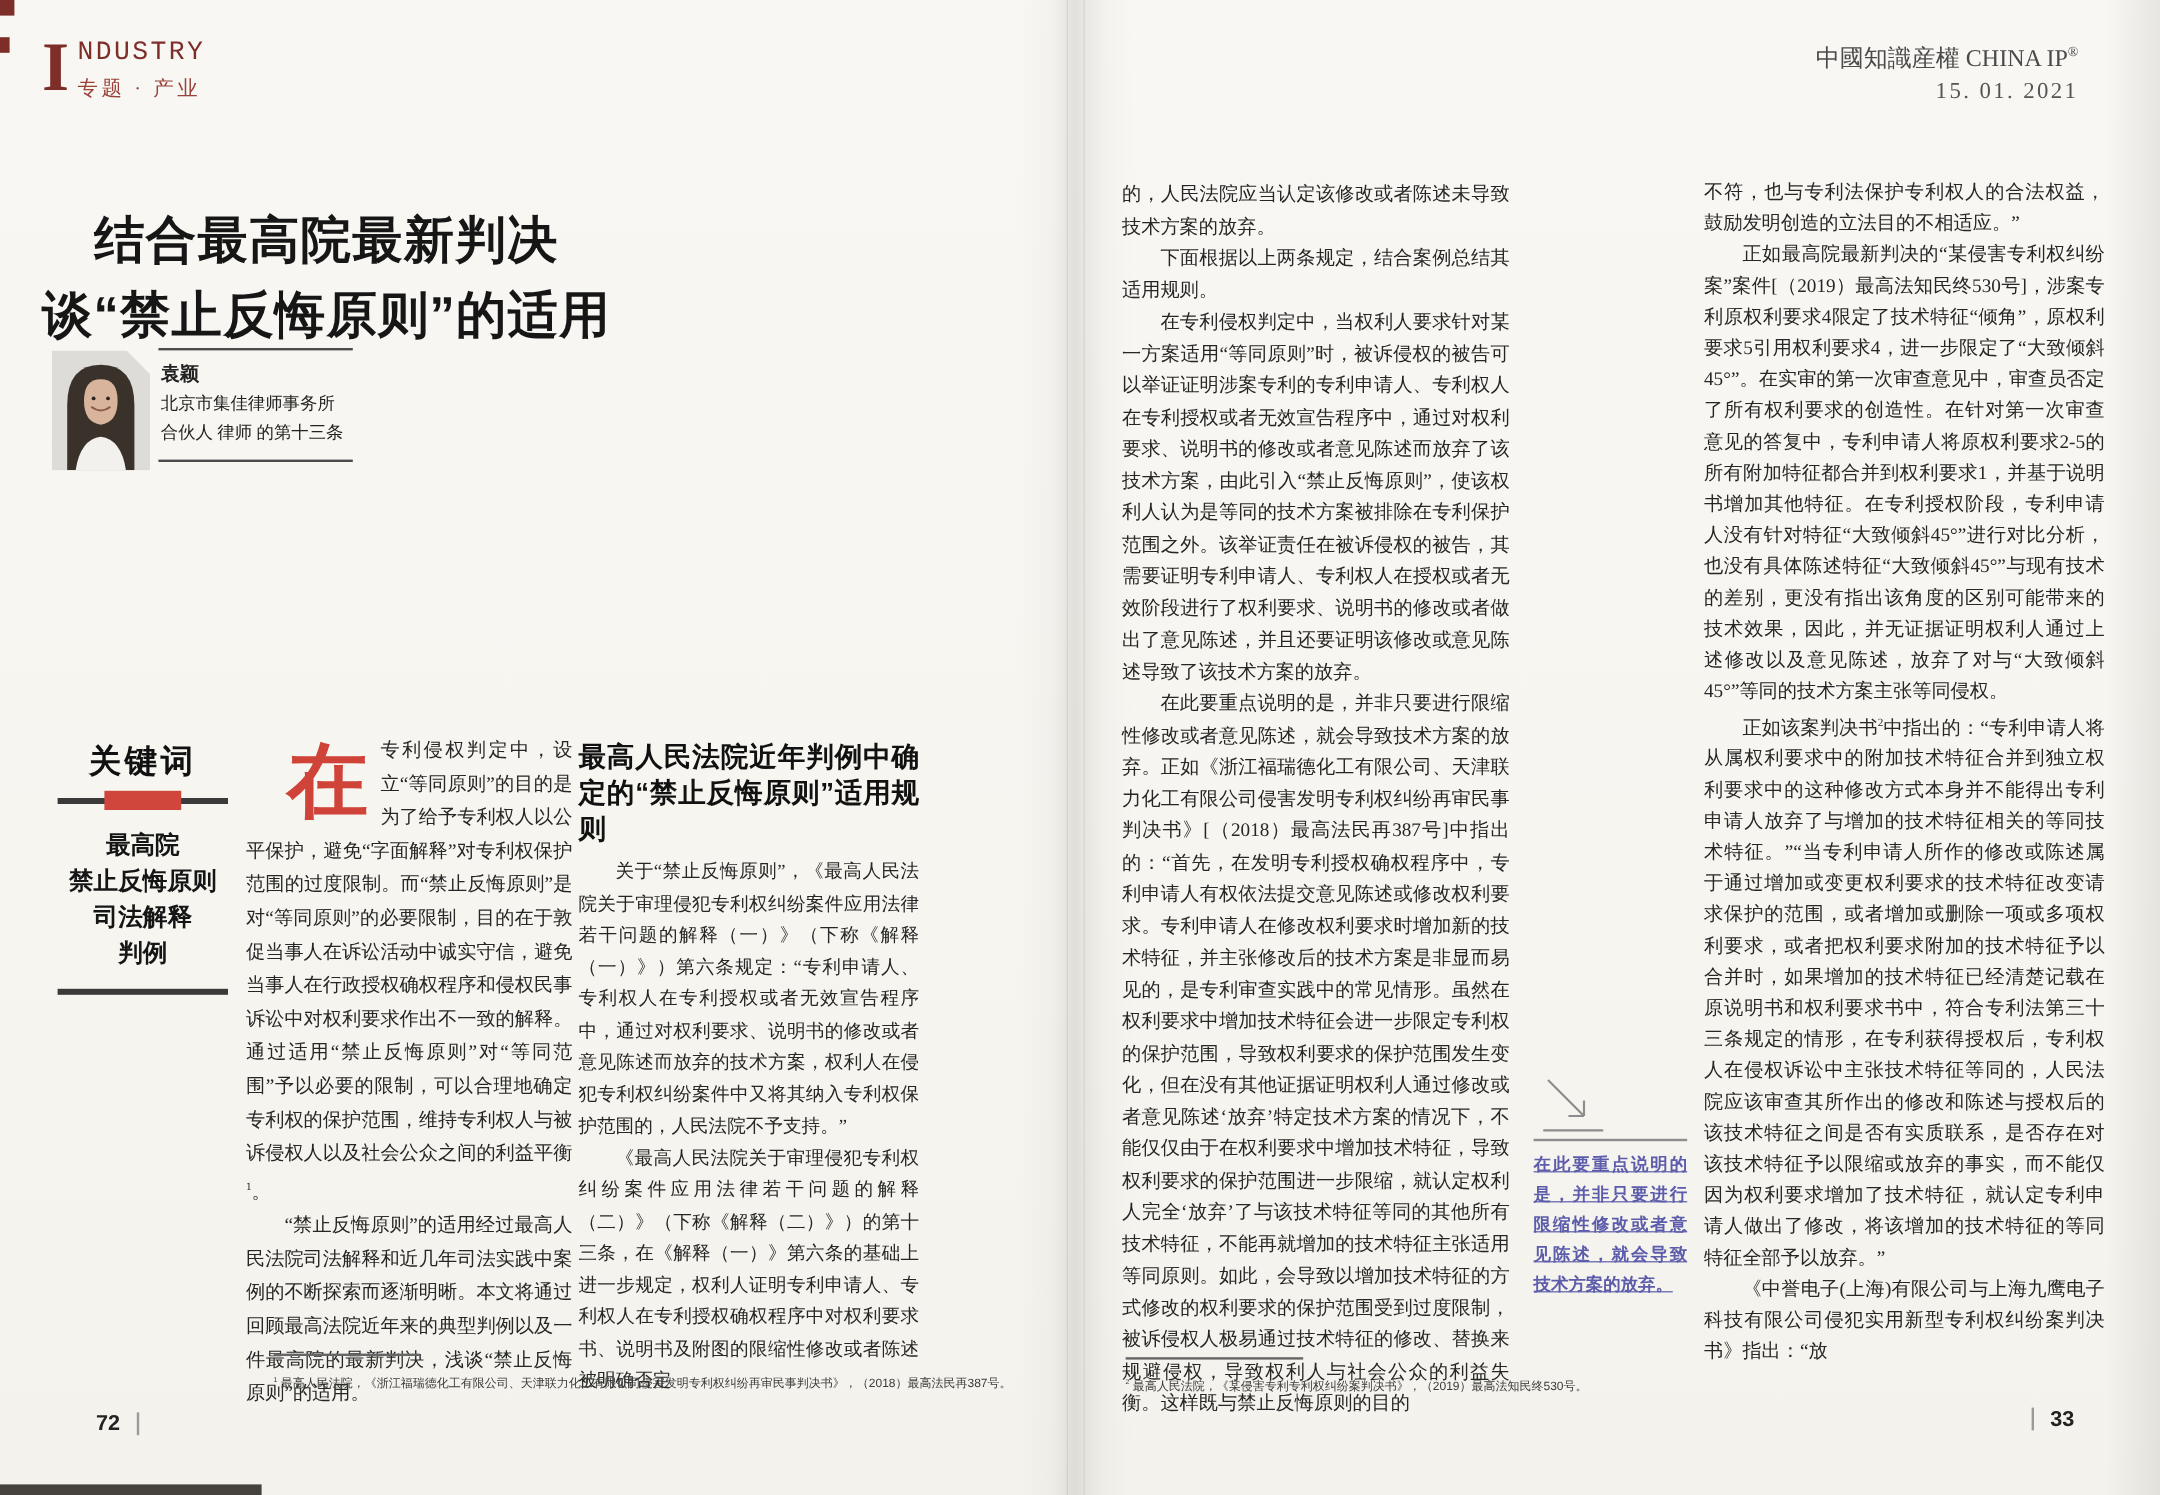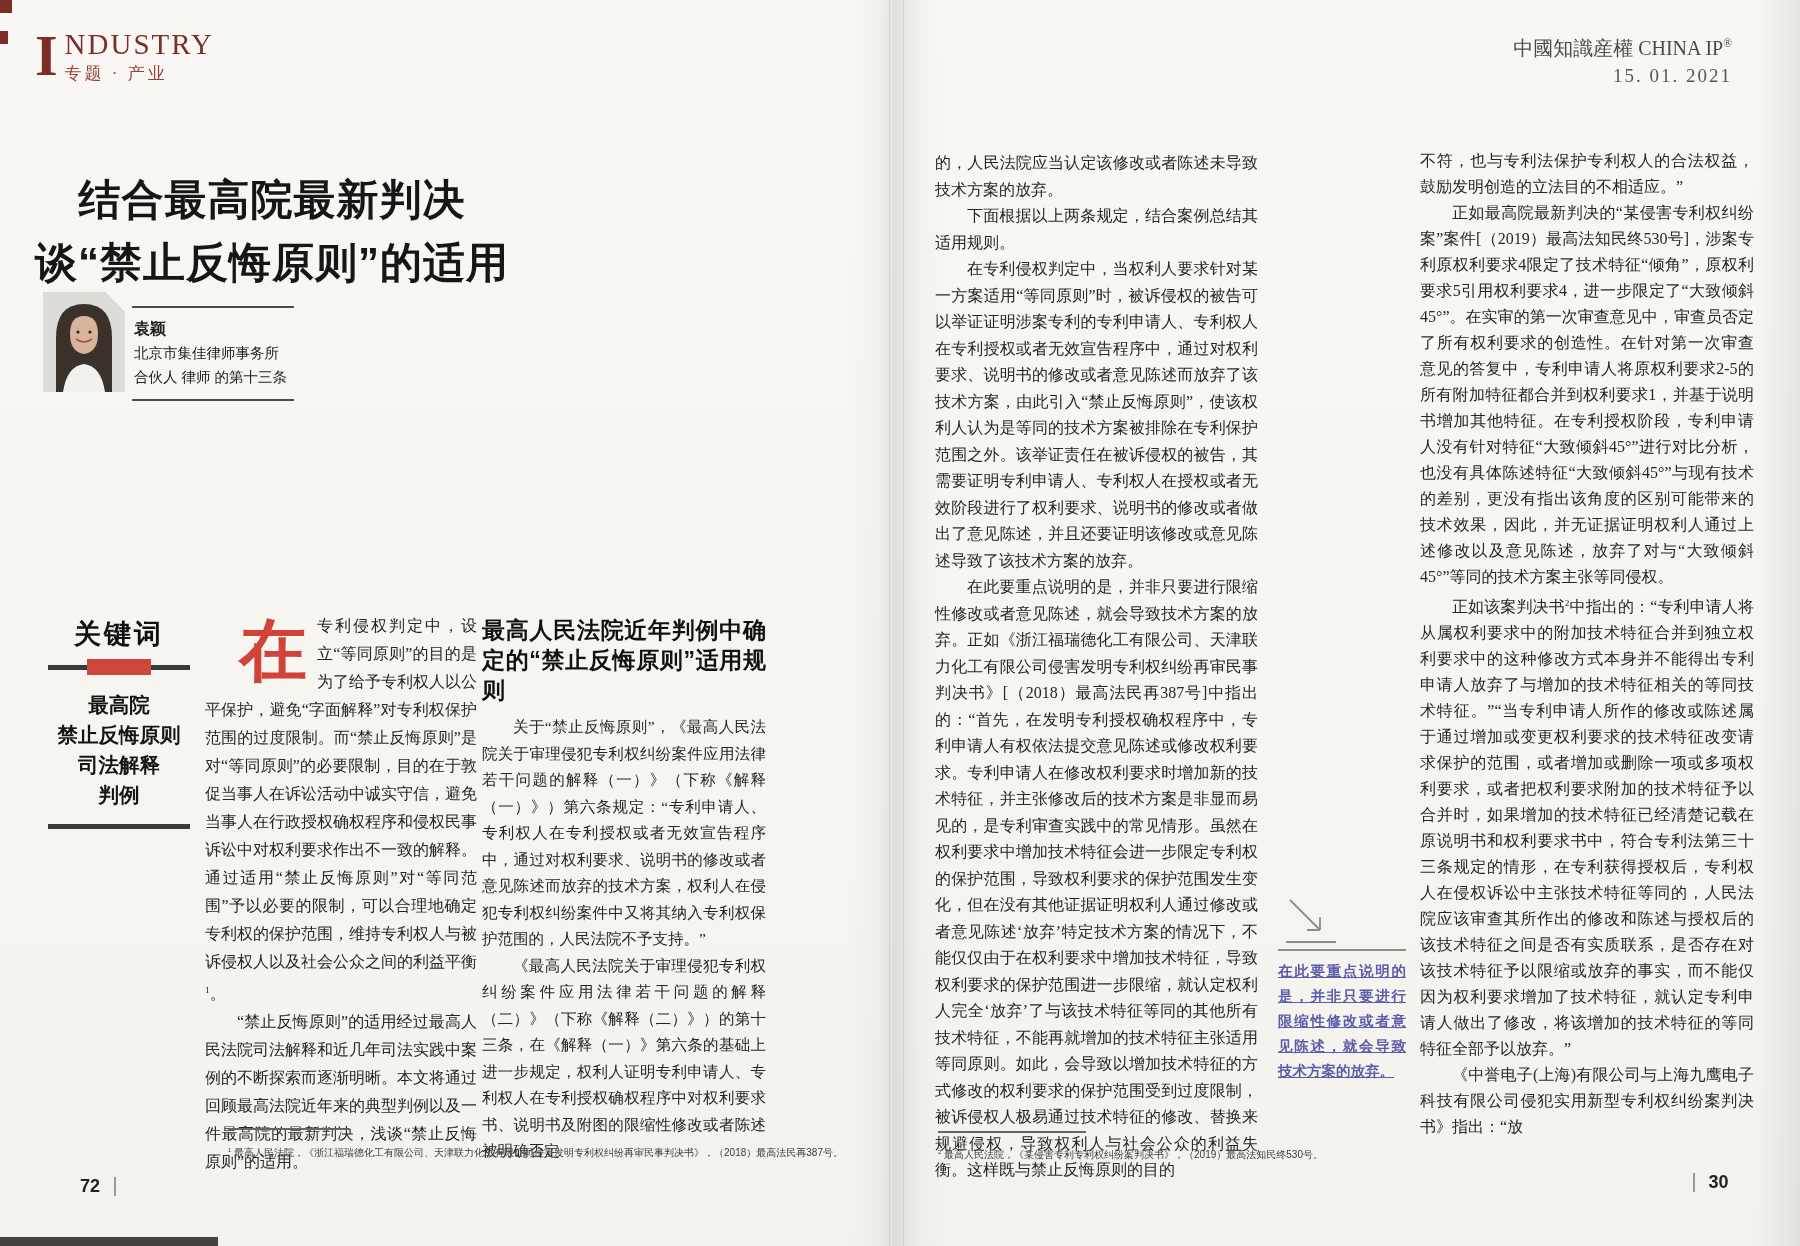--- a/index.html
+++ b/index.html
@@ -13,30 +13,30 @@
   .gutter{position:absolute;left:850px;top:0;width:95px;height:100%;pointer-events:none;
     background:linear-gradient(90deg,rgba(0,0,0,0) 0%,rgba(90,85,75,0.04) 30%,rgba(90,85,75,0.14) 48%,rgba(90,85,75,0.10) 55%,rgba(0,0,0,0.02) 75%,rgba(0,0,0,0) 100%);}
   .gutter-line{position:absolute;top:0;height:100%;width:1px;background:rgba(60,55,50,0.10);}
   .right-edge{position:absolute;right:0;top:0;width:45px;height:100%;pointer-events:none;
     background:linear-gradient(270deg,rgba(80,75,65,0.10),rgba(0,0,0,0));}
   .corner-mark{position:absolute;background:var(--accent-red,#b03a31);}
   .edge-bar{position:absolute;left:0;bottom:0;width:218px;height:9px;background:#46433e;}
   
   .industry{position:absolute;left:35px;top:28px;display:flex;align-items:flex-start;color:var(--accent-red,#7d2e29);}
   .industry .big-i{font-family:"Liberation Serif",serif;font-size:58px;line-height:56px;font-weight:bold;margin-right:7px;}
-  .industry .sect-en{font-family:Liberation Serif, serif;font-size:29px;letter-spacing:2px;line-height:24px;margin-top:4px;}
+  .industry .sect-en{font-family:Liberation Mono, monospace;font-size:22px;letter-spacing:2px;line-height:24px;margin-top:4px;}
   .industry .sect-cn{font-size:17px;letter-spacing:3px;margin-top:6px;color:#99423a;}
   
   .article-title{position:absolute;left:35px;top:140px;font-family:"Liberation Sans","DejaVu Sans",sans-serif;
     font-weight:bold;font-size:42px;line-height:63px;color:#161616;letter-spacing:1px;text-align:center;}
   .author{position:absolute;left:43px;top:290px;}
   .photo{position:absolute;left:0;top:2px;width:82px;height:100px;
     clip-path:polygon(0 0,76% 0,100% 20%,100% 100%,0 100%);
     background:linear-gradient(160deg,#e3e2df 0%,#cfcecb 100%);overflow:hidden;}
-  .author-info{position:absolute;left:89px;top:16px;width:162px;font-family:Liberation Sans, sans-serif;}
+  .author-info{position:absolute;left:89px;top:0;width:162px;font-family:Liberation Serif, serif;}
   .author-rule{height:2px;background:#4c4c4c;}
   .author-lines{padding:9px 0 10px 2px;font-size:14.5px;line-height:24px;color:#222;}
   .author-name{font-weight:bold;font-size:16px;}
   
   .keywords{position:absolute;left:48px;top:616px;width:142px;text-align:center;}
   .kw-title{font-weight:bold;font-size:27px;letter-spacing:3px;color:#111;}
   .kw-rule{position:relative;height:5px;background:#3a3a3a;margin-top:13px;}
   .kw-red{position:absolute;left:50%;top:-6px;transform:translateX(-50%);width:64px;height:16px;background:var(--keyword-red,#d0453c);}
   .kw-items{margin-top:20px;font-weight:bold;font-size:20.5px;line-height:30px;color:#151515;}
   .kw-rule-b{height:5px;background:#3a3a3a;margin-top:14px;}
@@ -175,16 +175,16 @@
     <p class="ind">正如最高院最新判决的“某侵害专利权纠纷案”案件[（2019）最高法知民终530号]，涉案专利原权利要求4限定了技术特征“倾角”，原权利要求5引用权利要求4，进一步限定了“大致倾斜45°”。在实审的第一次审查意见中，审查员否定了所有权利要求的创造性。在针对第一次审查意见的答复中，专利申请人将原权利要求2-5的所有附加特征都合并到权利要求1，并基于说明书增加其他特征。在专利授权阶段，专利申请人没有针对特征“大致倾斜45°”进行对比分析，也没有具体陈述特征“大致倾斜45°”与现有技术的差别，更没有指出该角度的区别可能带来的技术效果，因此，并无证据证明权利人通过上述修改以及意见陈述，放弃了对与“大致倾斜45°”等同的技术方案主张等同侵权。</p>
     <p class="ind"><span>正如该案判决书</span><sup>2</sup><span>中指出的：“专利申请人将从属权利要求中的附加技术特征合并到独立权利要求中的这种修改方式本身并不能得出专利申请人放弃了与增加的技术特征相关的等同技术特征。”“当专利申请人所作的修改或陈述属于通过增加或变更权利要求的技术特征改变请求保护的范围，或者增加或删除一项或多项权利要求，或者把权利要求附加的技术特征予以合并时，如果增加的技术特征已经清楚记载在原说明书和权利要求书中，符合专利法第三十三条规定的情形，在专利获得授权后，专利权人在侵权诉讼中主张技术特征等同的，人民法院应该审查其所作出的修改和陈述与授权后的该技术特征之间是否有实质联系，是否存在对该技术特征予以限缩或放弃的事实，而不能仅因为权利要求增加了技术特征，就认定专利申请人做出了修改，将该增加的技术特征的等同特征全部予以放弃。”</span></p>
     <p class="ind">《中誉电子(上海)有限公司与上海九鹰电子科技有限公司侵犯实用新型专利权纠纷案判决书》指出：“放</p>
   </div>
 
   <div class="fn-rule" style="left:938px;top:1131px;width:148px;"></div>
   <div class="footnote" style="left:938px;top:1148px;"><sup>2</sup><span> 最高人民法院，《某侵害专利专利权纠纷案判决书》，（2019）最高法知民终530号。</span></div>
 
   <div class="folio" style="left:1693px;top:1172px;">
     <span class="bar"></span>
-    <span>30</span>
+    <span>33</span>
   </div>
 
 </div>
 
 </body></html>

